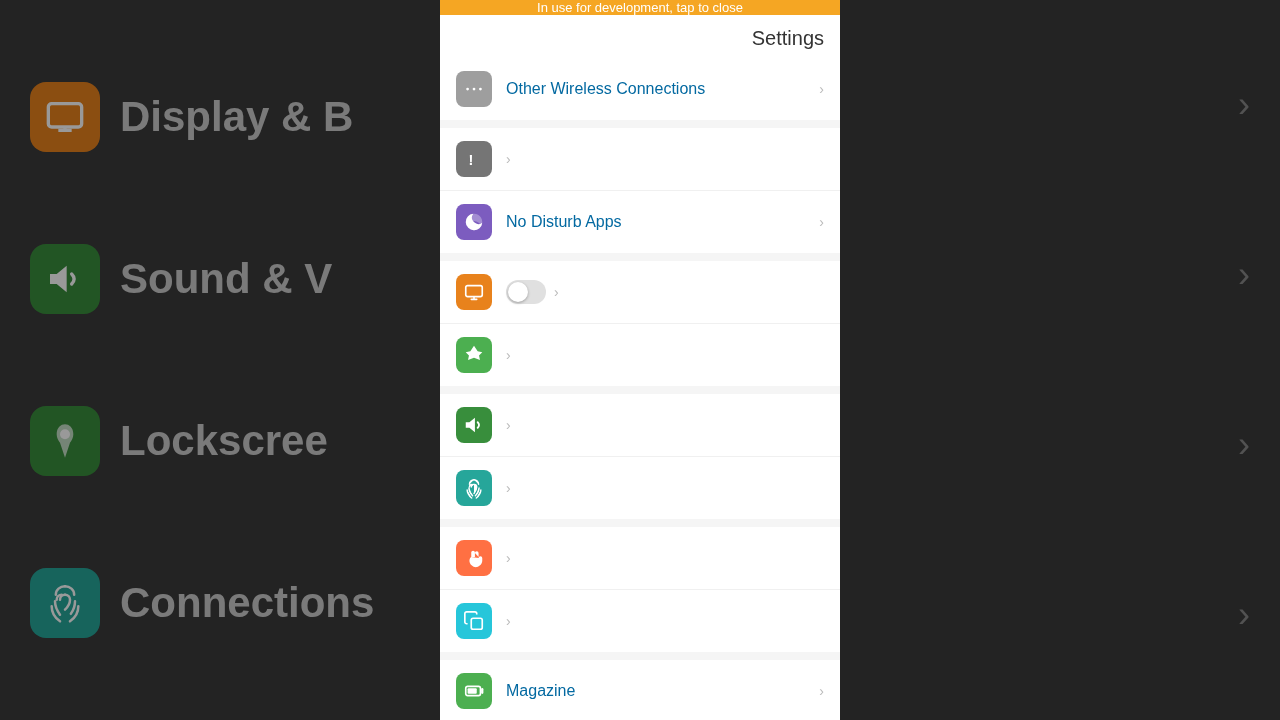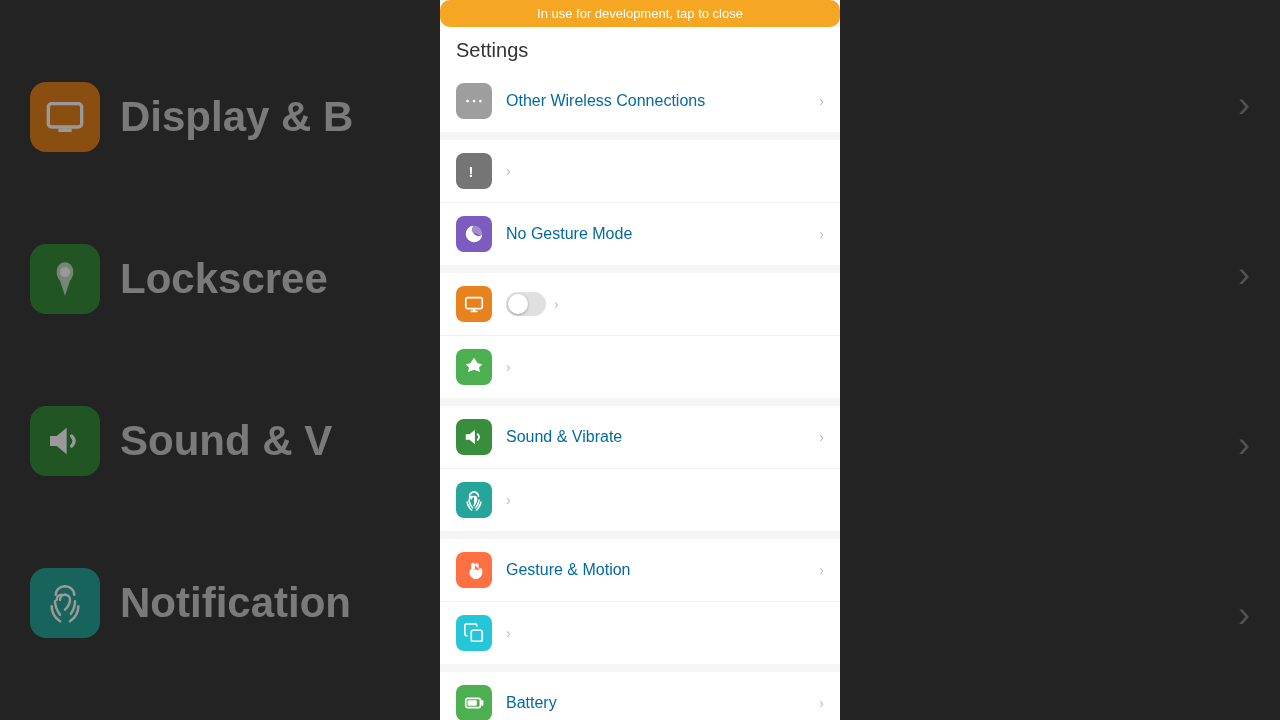--- a/index.html
+++ b/index.html
@@ -77,30 +77,28 @@
       height: 720px;
       background: #f5f5f5;
       display: flex;
       flex-direction: column;
       overflow: hidden;
     }
 
     .dev-banner {
       background: #f5a623;
       text-align: center;
-      padding: 6px;
       font-size: 13px;
       color: white;
       font-weight: 500;
       flex-shrink: 0;
-      border-radius: 10px;
     }
 
     .settings-title {
-      text-align: left;
+      text-align: right;
       font-size: 20px;
       font-weight: 500;
       padding: 12px 16px 8px;
       color: #333;
       background: white;
       flex-shrink: 0;
     }
 
     .settings-list {
       flex: 1;
@@ -198,50 +196,50 @@
         <rect x="2" y="4" width="20" height="14" rx="2" fill="none" stroke="white" stroke-width="2"></rect>
         <line x1="8" y1="20" x2="16" y2="20" stroke="white" stroke-width="2"></line>
         <line x1="12" y1="18" x2="12" y2="20" stroke="white" stroke-width="2"></line>
       </svg>
     </div>
     <div class="bg-text">Display &amp; B</div>
   </div>
   <div class="bg-item">
     <div class="bg-icon" style="background:#388e3c;">
       <svg viewBox="0 0 24 24" style="width:40px;height:40px;fill:white">
+        <polygon points="3,9 3,15 7,15 13,20 13,4 7,9"></polygon>
+        <path d="M16 9 Q19 12 16 15" fill="none" stroke="white" stroke-width="2" stroke-linecap="round"></path>
+      </svg>
+    </div>
+    <div class="bg-text">Sound &amp; V</div>
+  </div>
+  <div class="bg-item">
+    <div class="bg-icon" style="background:#388e3c;">
+      <svg viewBox="0 0 24 24" style="width:40px;height:40px;fill:white">
         <path d="M12 2C9.5 2 7 4 7 8c0 2 1 4 2 5L12 22l3-9c1-1 2-3 2-5 0-4-2.5-6-5-6z" opacity="0.7"></path>
         <circle cx="12" cy="8" r="3" fill="white"></circle>
       </svg>
     </div>
     <div class="bg-text">Lockscree</div>
-  </div>
-  <div class="bg-item">
-    <div class="bg-icon" style="background:#388e3c;">
-      <svg viewBox="0 0 24 24" style="width:40px;height:40px;fill:white">
-        <polygon points="3,9 3,15 7,15 13,20 13,4 7,9"></polygon>
-        <path d="M16 9 Q19 12 16 15" fill="none" stroke="white" stroke-width="2" stroke-linecap="round"></path>
-      </svg>
-    </div>
-    <div class="bg-text">Sound &amp; V</div>
   </div>
   <div class="bg-item">
     <div class="bg-icon" style="background:#26a69a;">
       <svg viewBox="0 0 24 24" style="width:40px;height:40px;fill:none;stroke:white;stroke-width:1.5;stroke-linecap:round">
         <path d="M12 2C9 2 6.5 4 6.5 7"></path>
         <path d="M17.5 7C17.5 4 15 2 12 2"></path>
         <path d="M7 10C7 8.3 8.3 7 10 7"></path>
         <path d="M12 7c1.7 0 3 1.3 3 3 0 2-1 4-3 6"></path>
         <path d="M9 10c0-1.7 1.3-3 3-3"></path>
         <path d="M6 11c0 3 1.5 6 3 8"></path>
         <path d="M18 11c0 3-1 5.5-2.5 7.5"></path>
         <path d="M4 14c0 4 2 7 5 9"></path>
         <path d="M20 14c0 4-2 7-5 9"></path>
       </svg>
     </div>
-    <div class="bg-text">Notification</div>
+    <div class="bg-text">Connections</div>
   </div>
 </div>
 
 <div class="bg-right">
   <div class="bg-chevron">›</div>
   <div class="bg-chevron">›</div>
   <div class="bg-chevron">›</div>
   <div class="bg-chevron">›</div>
 </div>
 
@@ -274,21 +272,21 @@
         </div>
         <span class="item-chevron">›</span>
       </div>
       <div class="settings-item">
         <div class="item-icon icon-purple">
           <svg class="icon-svg" viewBox="0 0 24 24">
               <path d="M12 3a9 9 0 0 0-7.95 13.21C5.5 13.5 8.5 11 12 11s6.5 2.5 7.95 5.21A9 9 0 0 0 12 3zm0 10a4 4 0 1 0 0 8 4 4 0 0 0 0-8z" opacity="0.3"></path>
               <path d="M21 12.79A9 9 0 1 1 11.21 3a7 7 0 0 0 9.79 9.79z"></path>
             </svg>
         </div>
-        <span class="item-label">No Gesture Mode</span>
+        <span class="item-label">No Disturb Apps</span>
         <span class="item-chevron">›</span>
       </div>
     </div>
 
     <div class="settings-section">
       <div class="settings-item">
         <div class="item-icon icon-orange">
           <svg class="icon-svg" viewBox="0 0 24 24">
               <rect x="3" y="5" width="18" height="12" rx="2" fill="none" stroke="white" stroke-width="1.8"></rect>
               <line x1="9" y1="20" x2="15" y2="20" stroke="white" stroke-width="1.8" stroke-linecap="round"></line>
@@ -311,21 +309,20 @@
     </div>
 
     <div class="settings-section">
       <div class="settings-item">
         <div class="item-icon icon-green-dark">
           <svg class="icon-svg" viewBox="0 0 24 24">
               <polygon points="3,9 3,15 7,15 13,20 13,4 7,9"></polygon>
               <path d="M16 9 Q19 12 16 15" fill="none" stroke="white" stroke-width="2" stroke-linecap="round"></path>
             </svg>
         </div>
-        <span class="item-label">Sound &amp; Vibrate</span>
         <span class="item-chevron">›</span>
       </div>
       <div class="settings-item">
         <div class="item-icon icon-teal">
           <svg class="icon-svg" viewBox="0 0 24 24" fill="none" stroke="white" stroke-width="1.5" stroke-linecap="round">
             <path d="M12 3C9.2 3 7 5.2 7 8"></path>
             <path d="M12 3C14.8 3 17 5.2 17 8"></path>
             <path d="M7 11C7 9.3 8.3 8 10 8"></path>
             <path d="M12 8c1.7 0 3 1.3 3 3 0 2.5-1.5 5-3 7"></path>
             <path d="M9 11c0-1.7 1.3-3 3-3"></path>
@@ -341,21 +338,20 @@
 
     <div class="settings-section">
       <div class="settings-item">
         <div class="item-icon icon-orange2">
           <svg class="icon-svg" viewBox="0 0 24 24">
               <path d="M9 11V6a2 2 0 0 1 4 0v5"></path>
               <path d="M13 6.5a2 2 0 0 1 4 0V11"></path>
               <path d="M9 11c0 0-2 1-2 4 0 4 4 7 7 7s7-3 7-7v-3a2 2 0 0 0-4 0"></path>
             </svg>
         </div>
-        <span class="item-label">Gesture &amp; Motion</span>
         <span class="item-chevron">›</span>
       </div>
       <div class="settings-item">
         <div class="item-icon icon-cyan">
           <svg class="icon-svg" viewBox="0 0 24 24">
               <rect x="9" y="9" width="12" height="12" rx="2" fill="none" stroke="white" stroke-width="1.8"></rect>
               <path d="M5 15H4a2 2 0 0 1-2-2V4a2 2 0 0 1 2-2h9a2 2 0 0 1 2 2v1" fill="none" stroke="white" stroke-width="1.8"></path>
             </svg>
         </div>
         <span class="item-chevron">›</span>
@@ -364,20 +360,20 @@
 
     <div class="settings-section">
       <div class="settings-item">
         <div class="item-icon icon-green">
           <svg class="icon-svg" viewBox="0 0 24 24">
               <rect x="3" y="7" width="16" height="10" rx="2" fill="none" stroke="white" stroke-width="1.8"></rect>
               <line x1="21" y1="10" x2="21" y2="14" stroke="white" stroke-width="2.5" stroke-linecap="round"></line>
               <rect x="5" y="9" width="10" height="6" rx="1" fill="white"></rect>
             </svg>
         </div>
-        <span class="item-label">Battery</span>
+        <span class="item-label">Magazine</span>
         <span class="item-chevron">›</span>
       </div>
 
     </div>
 
   </div>
 </div>
 
 </body></html>

